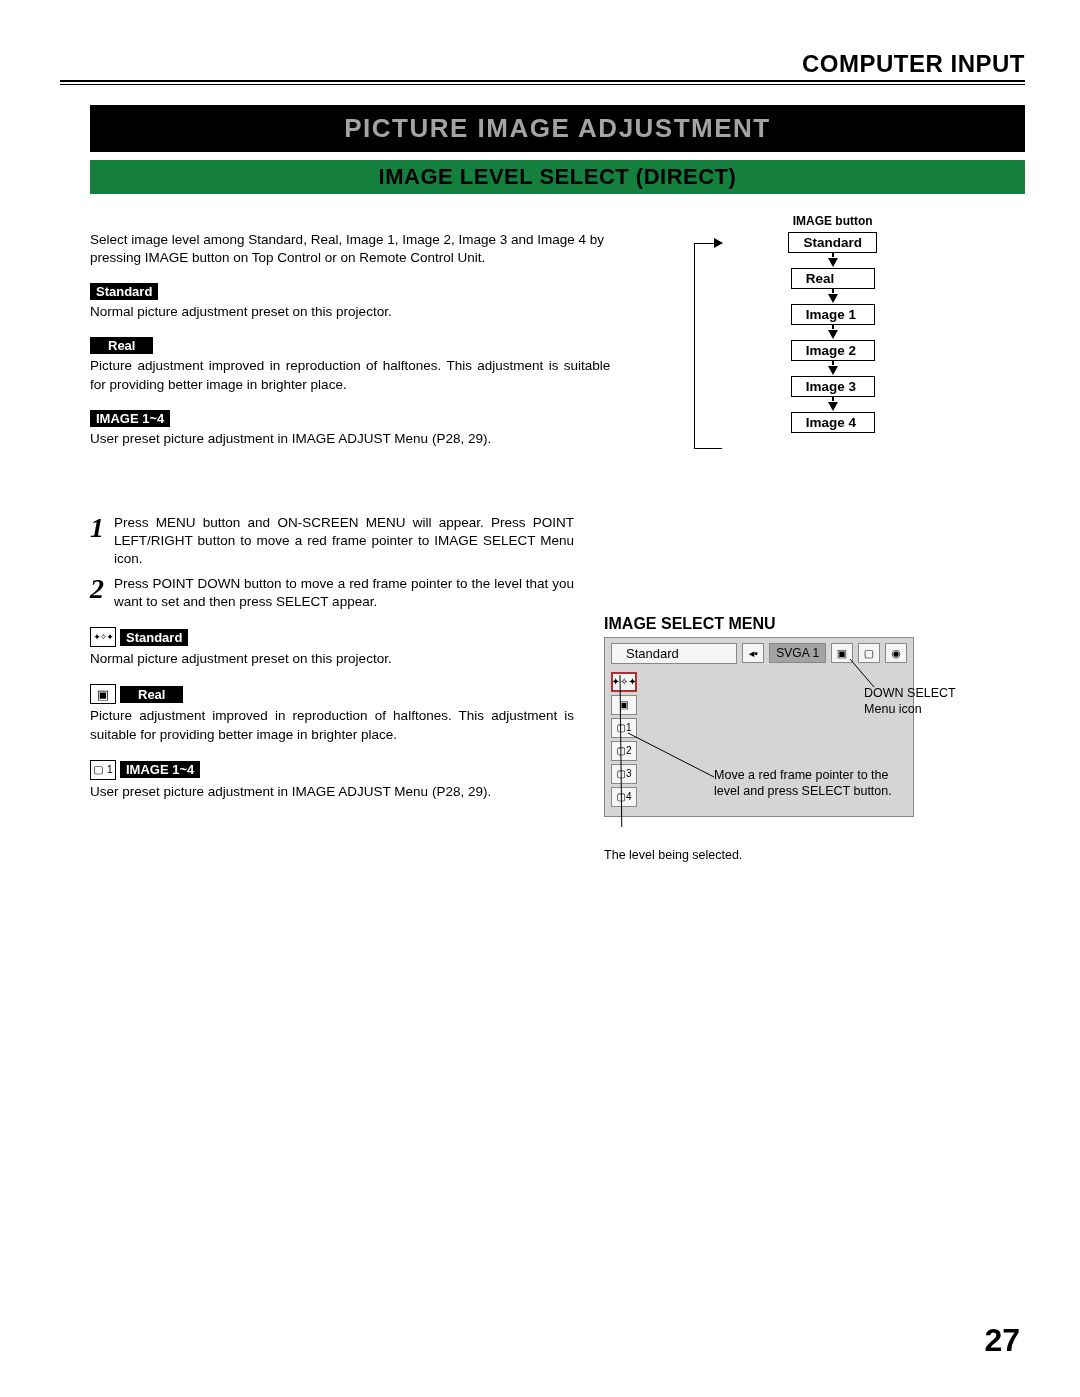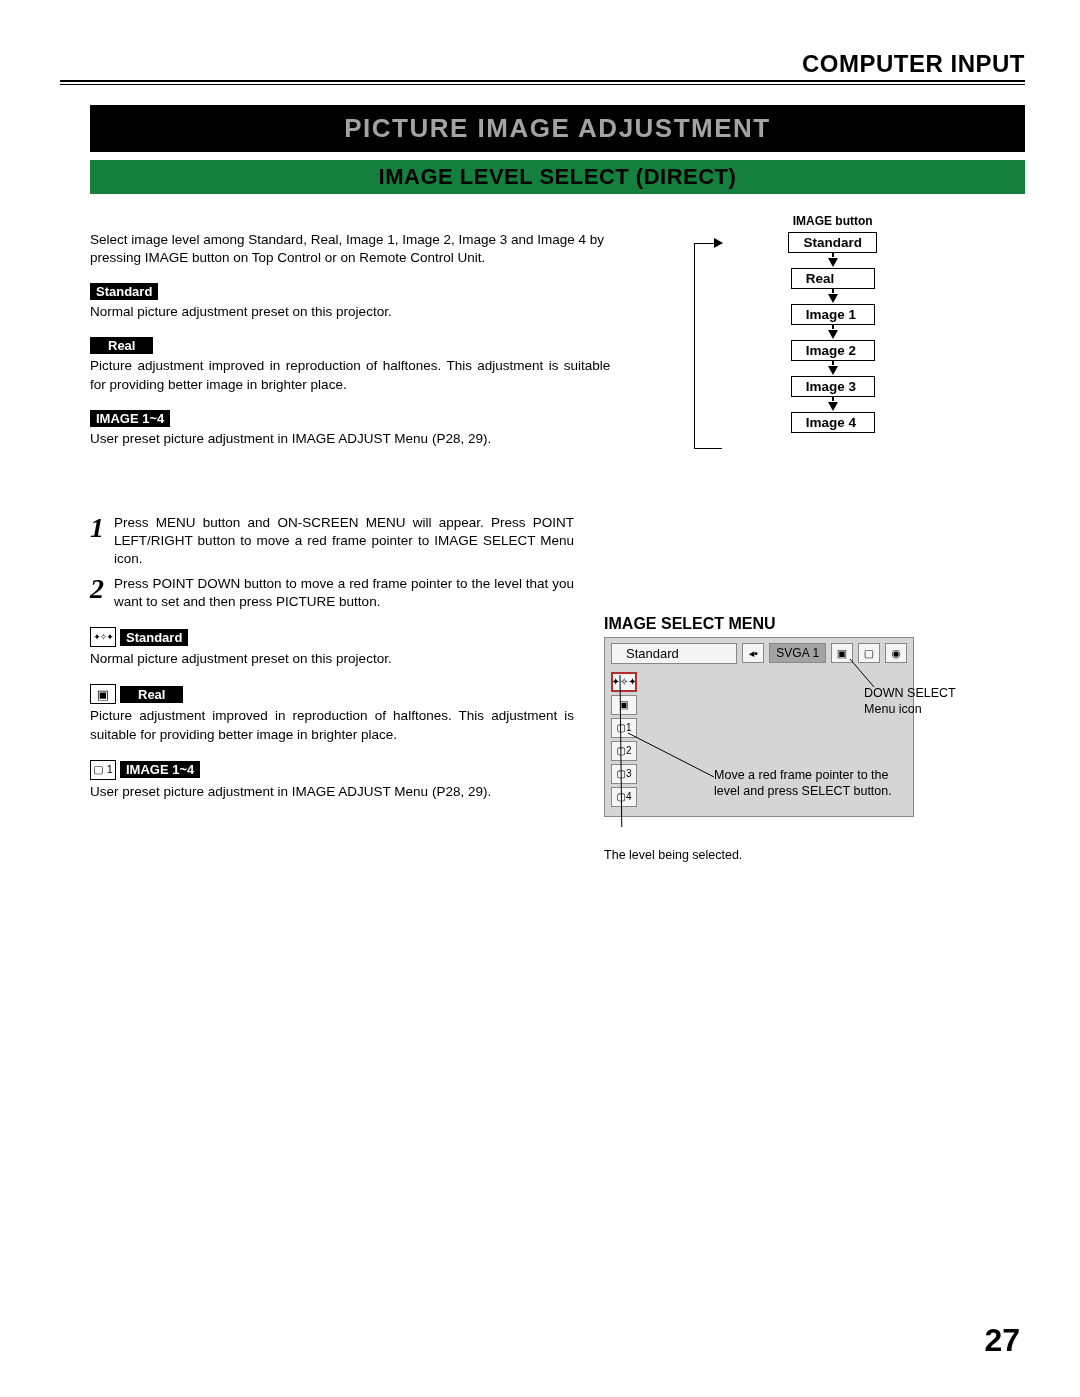--- a/index.html
+++ b/index.html
@@ -211,21 +211,21 @@
 
 
     <div class="two-col">
       <div class="left-col">
         <div class="step">
           <div class="step-num">1</div>
           <div class="step-text">Press MENU button and ON-SCREEN MENU will appear.  Press POINT LEFT/RIGHT button to move a red frame pointer to IMAGE SELECT Menu icon.</div>
         </div>
         <div class="step">
           <div class="step-num">2</div>
-          <div class="step-text">Press POINT DOWN button to move a red frame pointer to the level that you want to set and then press PICTURE button.</div>
+          <div class="step-text">Press POINT DOWN button to move a red frame pointer to the level that you want to set and then press SELECT appear.</div>
         </div>
 
         <div style="height:10px"></div>
 
         <div class="tag-row">
           <span class="icon-box diamonds"></span>
           <span class="tag">Standard</span>
         </div>
         <div class="desc">Normal picture adjustment preset on this projector.</div>
 

